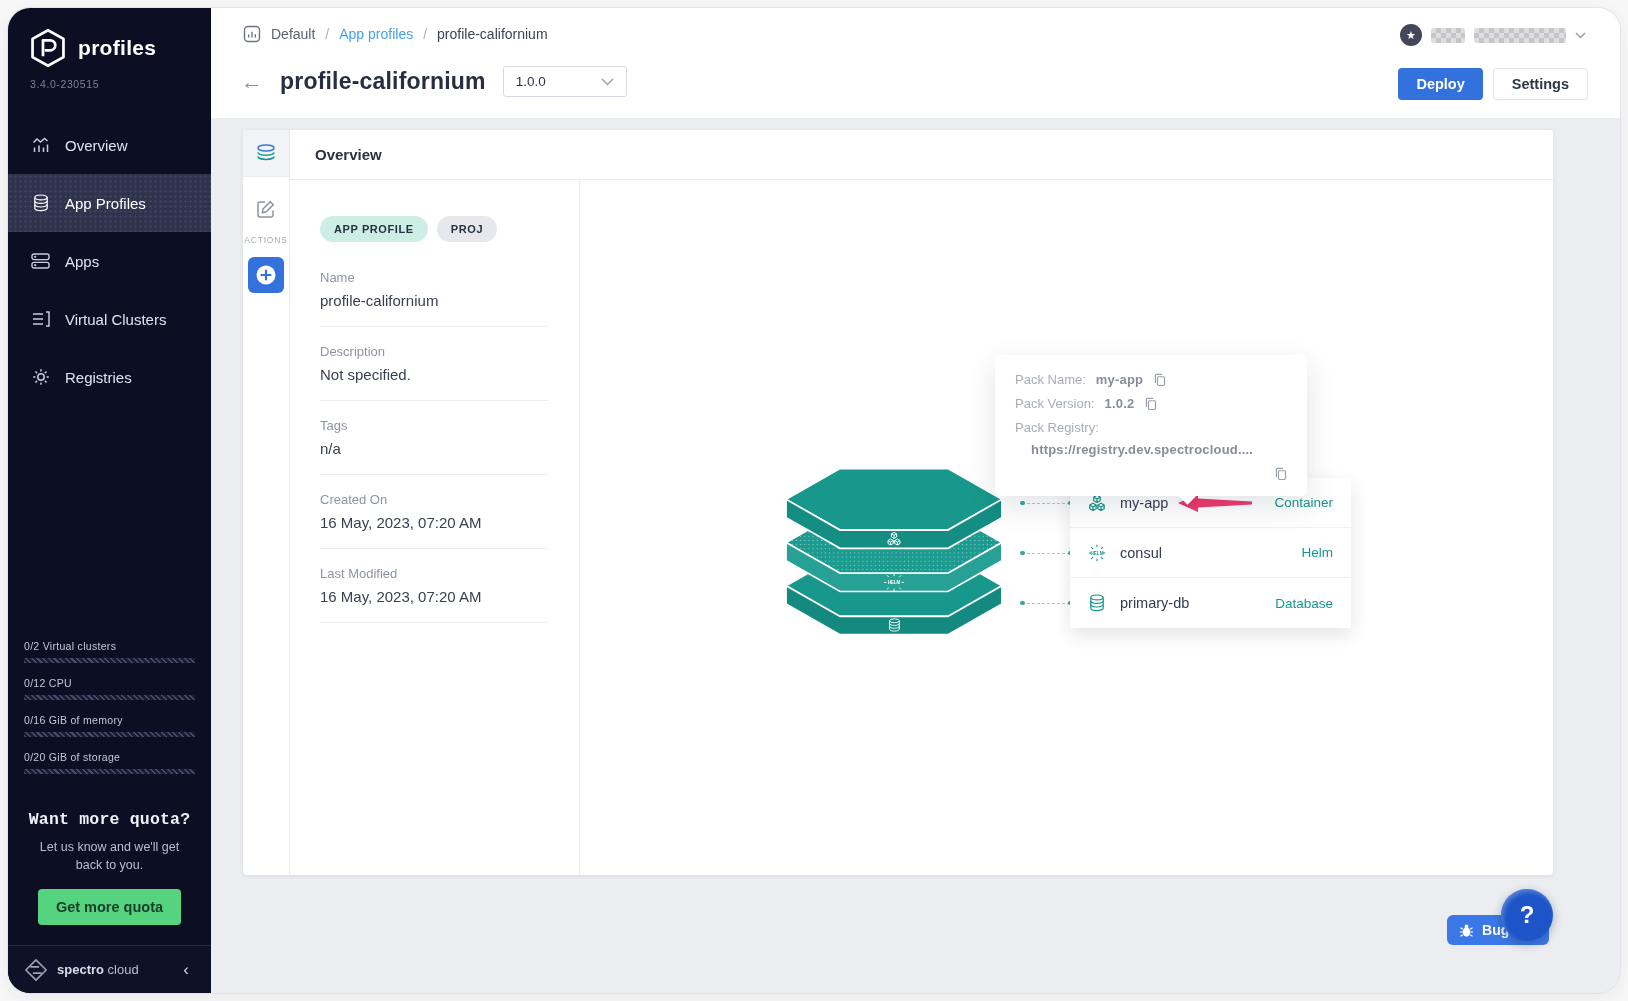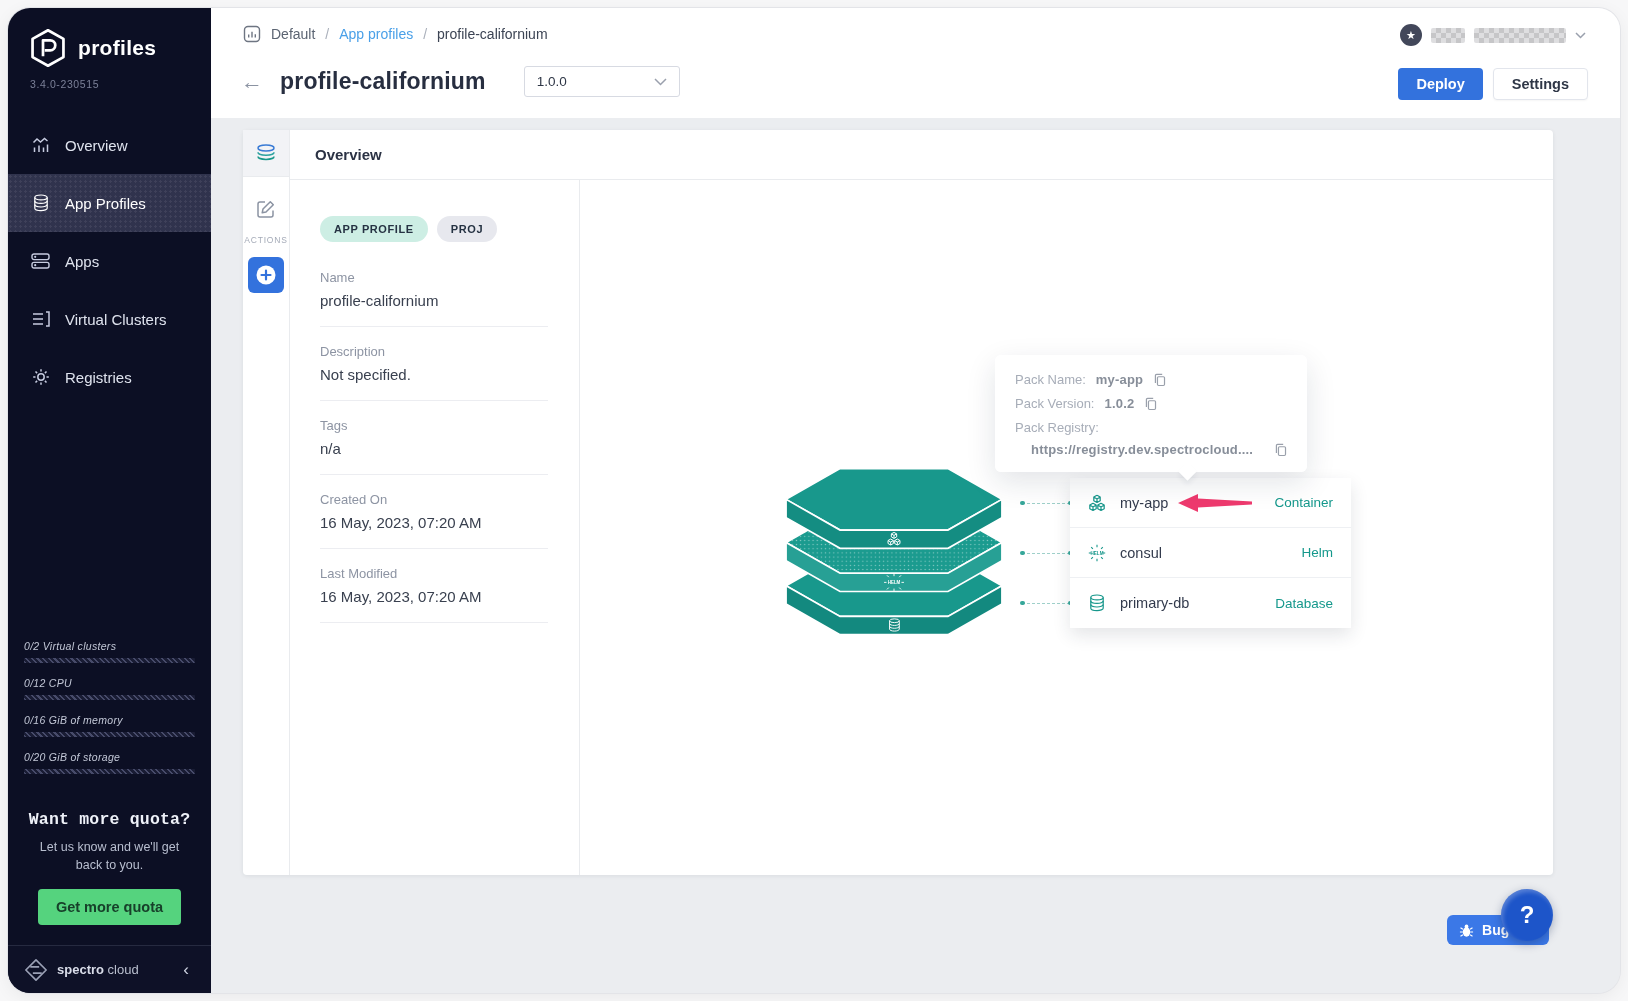--- a/index.html
+++ b/index.html
@@ -18,21 +18,21 @@
   .version { color:#7b8098; font-size:10.5px; letter-spacing:.6px; margin:10px 0 0 22px; }
   .nav { margin-top:26px; }
   .nav-item { height:58px; display:flex; align-items:center; gap:15px; padding-left:23px;
               color:#dfe3ee; font-size:15px; }
   .nav-item .nicon { width:19px; height:19px; display:flex; align-items:center; justify-content:center; color:#c7cce0; }
   .nav-item.selected { background-color:#30334d;
       background-image:radial-gradient(rgba(255,255,255,.07) 1px, transparent 1.2px);
       background-size:5px 5px; color:#ffffff; }
   .side-spacer { flex:1; }
   .quota { padding:0 16px; }
-  .quota-item { margin-bottom:14px;font-style:italic; }
+  .quota-item { margin-bottom:14px; }
   .quota-label { color:#c3c8d7; font-size:10.5px; letter-spacing:.3px; margin-bottom:6px; }
   .quota-bar { height:5px; border-radius:1px;
       background-image:repeating-linear-gradient(45deg,#474b6a 0 1.5px,#191c34 1.5px 4px); }
   .cta { text-align:center; padding:22px 18px 20px; }
   .cta-title { color:#eef1f8; font-size:16.5px; font-weight:700; letter-spacing:.2px;font-family:Liberation Mono, monospace; }
   .cta-text { color:#b9bfd0; font-size:12.5px; line-height:1.45; margin:9px auto 0; max-width:150px; }
   .cta-btn { display:block; margin:15px auto 0; background:#55d37e; color:#17402a; border:none;
              border-radius:4px; font-family:inherit; font-size:14.5px; font-weight:600; padding:10px 18px; }
   .side-footer { height:48px; border-top:1px solid #262a40; display:flex; align-items:center;
                  gap:9px; padding:0 16px; background:#0e1127; }
@@ -44,22 +44,22 @@
   .main { position:absolute; left:203px; right:0; top:0; bottom:0; }
   .topbar { position:relative; height:110px; background:#ffffff; }
   .breadcrumb { position:absolute; left:32px; top:17px; display:flex; align-items:center; gap:10px;
                 font-size:14px; color:#5b6472; }
   .bc-link { color:#4aa0e8; }
   .bc-sep { color:#aab0bb; }
   .bc-current { color:#3c4454; }
   .title-row { position:absolute; left:30px; top:58px; display:flex; align-items:center; gap:17px; }
   .back-arrow { color:#8b93a2; font-size:22px; line-height:1; }
   .page-title { color:#272e40; font-size:23px; font-weight:700; letter-spacing:.2px; }
-  .version-select { width:156px; height:31px; border:1px solid #d7dae2; border-radius:3px; background:#fff;
-                    display:flex; align-items:center; padding:0 12px; font-size:13.5px; color:#2e3646;margin-left:21px; }
+  .version-select { width:124px; height:31px; border:1px solid #d7dae2; border-radius:3px; background:#fff;
+                    display:flex; align-items:center; padding:0 12px; font-size:13.5px; color:#2e3646; }
   .version-select .chev { margin-left:auto; }
   .top-actions { position:absolute; right:32px; top:60px; display:flex; gap:10px; }
   .btn { height:32px; border-radius:4px; font-family:inherit; font-size:14.5px; font-weight:600;
          padding:0 18px; border:none; }
   .btn-primary { background:#3372dd; color:#fff; }
   .btn-secondary { background:#fff; color:#2e3646; border:1px solid #e2e5ec; box-shadow:0 1px 2px rgba(0,0,0,.04); }
   .user-area { position:absolute; right:34px; top:16px; display:flex; align-items:center; gap:9px; }
   .star-badge { width:22px; height:22px; border-radius:50%; background:#42475a; color:#fff;
                 display:flex; align-items:center; justify-content:center; font-size:11px; }
   .censored { height:15px; border-radius:2px;
@@ -111,21 +111,21 @@
 
   .annot-arrow { position:absolute; left:598px; top:314px; width:74px; height:18px; z-index:8; }
 
   .tooltip { position:absolute; left:415px; top:175px; width:312px; background:rgba(255,255,255,.96);
              border-radius:6px; box-shadow:0 10px 30px rgba(20,30,60,.12); padding:17px 20px 15px;
              z-index:9; }
   .tt-row { display:flex; align-items:center; gap:10px; margin-bottom:9px; }
   .tt-label { font-size:13px; color:#a7adb8; }
   .tt-value { font-size:13px; font-weight:700; color:#878e99; letter-spacing:.2px; }
   .tt-copy { width:13px; height:14px; color:#9aa0ab; flex:none; }
-  .tt-registry-line { display:flex; align-items:center; gap:10px; padding-left:16px; margin-top:7px; }
+  .tt-registry-line { display:flex; gap:10px; padding-left:16px; margin-top:7px;flex-direction:column; }
   .tt-caret { position:absolute; left:186px; bottom:-6px; width:13px; height:13px; background:#fff;
               transform:rotate(45deg); box-shadow:3px 3px 5px rgba(20,30,60,.06); }
 
   
   .bug-btn { position:absolute; right:71px; bottom:48px; height:30px; background:#3b78e7; color:#fff;
              border:none; border-radius:6px; font-family:inherit; font-size:14px; font-weight:600;
              display:flex; align-items:center; gap:8px; padding:0 14px 0 12px; z-index:20; }
   .help-circle { position:absolute; right:67px; bottom:52px; width:52px; height:52px; border-radius:50%;
                  background:#1d55c9; color:#fff; font-size:24px; font-weight:700; border:none;
                  display:flex; align-items:center; justify-content:center; z-index:21;

